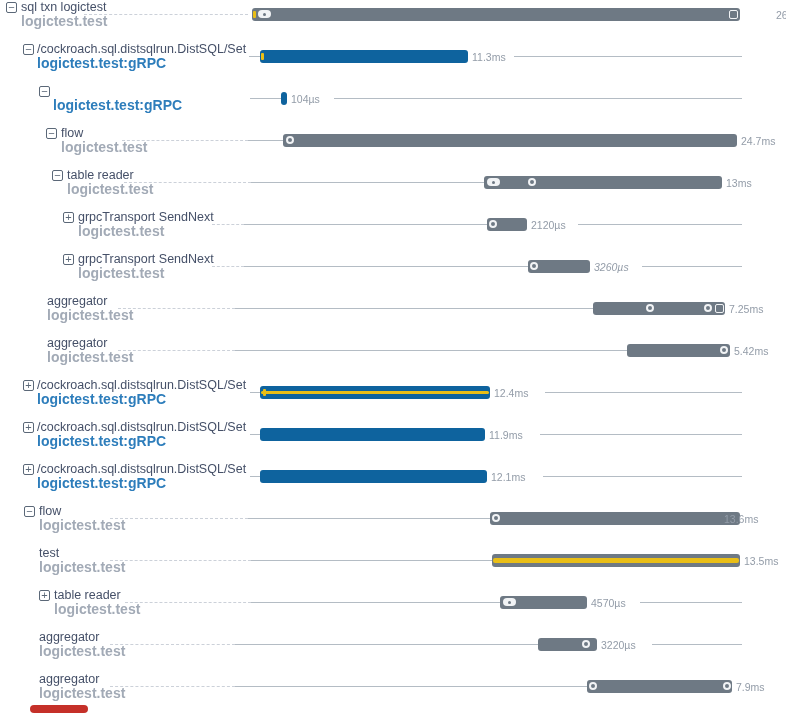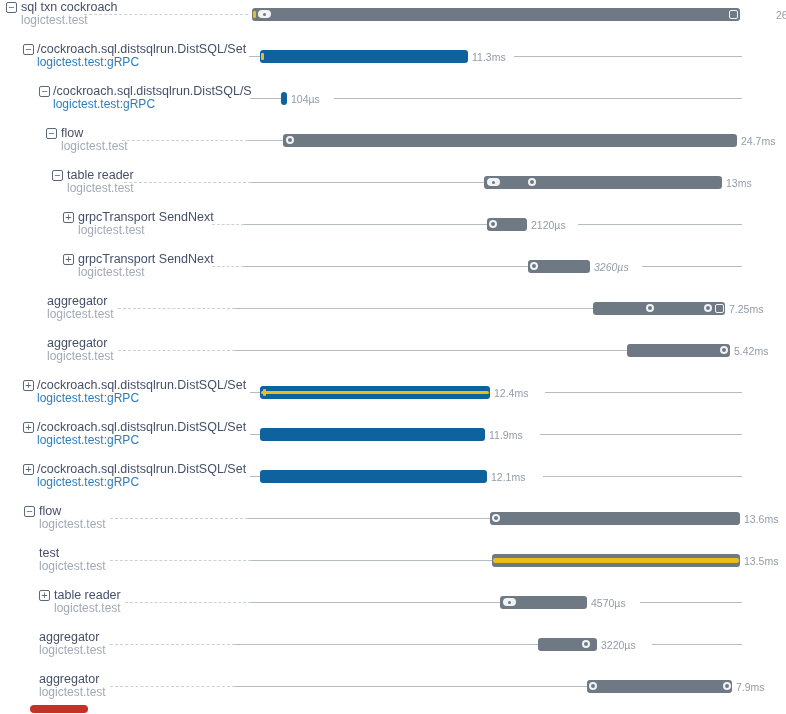--- a/index.html
+++ b/index.html
@@ -4,21 +4,21 @@
 <style>
   html,body{margin:0;padding:0;background:#ffffff;}
   #stage{position:relative;width:786px;height:714px;overflow:hidden;
          font-family:"Liberation Sans","DejaVu Sans",sans-serif;background:#fff;}
   .row{position:absolute;left:0;width:786px;height:42px;}
   .expander{position:absolute;top:2px;width:11px;height:11px;box-sizing:border-box;
             border:1px solid #5b6878;border-radius:2px;color:#5b6878;
             font-size:11px;line-height:8px;text-align:center;cursor:pointer;background:#fff;}
   .title{position:absolute;top:0;font-size:12.5px;color:#455068;white-space:nowrap;}
   .title.clip{overflow:hidden;}
-  .subtitle{position:absolute;top:13px;font-size:12px;color:#a2aab6;white-space:nowrap;}
+  .subtitle{position:absolute;top:13px;font-size:14px;color:#a2aab6;white-space:nowrap;font-weight:bold;}
   .subtitle.link{color:#2d7dbb;cursor:pointer;}
   .dash{position:absolute;top:14px;height:0;border-top:1px dashed #ccd1d9;}
   .line{position:absolute;top:14px;height:1px;background:#b4bcc4;}
   .bar{position:absolute;top:8px;height:13px;border-radius:3px;cursor:pointer;}
   .stripe{position:absolute;left:1px;right:1px;border-radius:2px;}
   .ring{position:absolute;width:8px;height:8px;box-sizing:border-box;top:10px;
         border:2px solid #f1f3f5;border-radius:50%;}
   .sqring{position:absolute;width:9px;height:9px;box-sizing:border-box;top:10px;
         border:1.5px solid #f1f3f5;border-radius:2px;}
   .pill{position:absolute;width:13px;height:8px;top:10px;background:#f1f3f5;border-radius:4px;}
@@ -26,21 +26,21 @@
   .tick{position:absolute;width:3px;height:7px;top:11px;border-radius:1px;}
   .duration{position:absolute;top:9px;font-size:10.5px;color:#939ca8;white-space:nowrap;}
   .error-bar{position:absolute;border-radius:4px;}
 </style>
 </head>
 <body>
 
 <div id="stage">
     <div class="row" style="top: 0px;">
       <span class="expander" style="left: 6px;">−</span>
-      <span class="title" style="left: 21px;">sql txn cockroach</span>
+      <span class="title" style="left: 21px;">sql txn logictest</span>
       <span class="subtitle" style="left: 21px;">logictest.test</span>
       <div class="dash" style="left: 84px; width: 164px;"></div>
       <div class="bar" style="left: 252px; width: 488px; background: rgb(110, 121, 132);"></div>
       <div class="tick" style="background: rgb(233, 190, 22); left: 253px;"></div>
       <div class="pill" style="left: 258px;">
         <div class="dot" style="background: rgb(110, 121, 132);"></div>
       </div>
       <div class="sqring" style="left: 729px;"></div>
       <span class="duration" style="left: 776px;">26.7ms</span>
     </div>
@@ -49,21 +49,20 @@
       <span class="title clip" style="left: 37px; width: 220px;">/cockroach.sql.distsqlrun.DistSQL/Set</span>
       <span class="subtitle link" style="left: 37px;">logictest.test:gRPC</span>
       <div class="line" style="left: 249px; width: 11px;"></div>
       <div class="line" style="left: 514px; width: 228px;"></div>
       <div class="bar" style="left: 260px; width: 208px; background: rgb(14, 99, 158);"></div>
       <div class="tick" style="background: rgb(233, 190, 22); left: 261px;"></div>
       <span class="duration" style="left: 472px;">11.3ms</span>
     </div>
     <div class="row" style="top: 84px;">
       <span class="expander" style="left: 39px;">−</span>
-      <span class="title clip" style="left: 53px; width: 209px;">/cockroach.sql.distsqlrun.DistSQL/S</span>
       <span class="subtitle link" style="left: 53px;">logictest.test:gRPC</span>
       <div class="line" style="left: 250px; width: 31px;"></div>
       <div class="line" style="left: 334px; width: 408px;"></div>
       <div class="bar" style="left: 281px; width: 6px; background: rgb(14, 99, 158);"></div>
       <span class="duration" style="left: 291px;">104µs</span>
     </div>
     <div class="row" style="top: 126px;">
       <span class="expander" style="left: 46px;">−</span>
       <span class="title" style="left: 61px;">flow</span>
       <span class="subtitle" style="left: 61px;">logictest.test</span>
@@ -159,21 +158,21 @@
       <span class="duration" style="left: 491px;">12.1ms</span>
     </div>
     <div class="row" style="top: 504px;">
       <span class="expander" style="left: 24px;">−</span>
       <span class="title" style="left: 39px;">flow</span>
       <span class="subtitle" style="left: 39px;">logictest.test</span>
       <div class="dash" style="left: 110px; width: 138px;"></div>
       <div class="line" style="left: 248px; width: 242px;"></div>
       <div class="bar" style="left: 490px; width: 250px; background: rgb(110, 121, 132);"></div>
       <div class="ring" style="left: 492px;"></div>
-      <span class="duration" style="left: 744px;">13.6ms</span>
+      <span class="duration" style="left: 724px;">13.6ms</span>
     </div>
     <div class="row" style="top: 546px;">
       <span class="title" style="left: 39px;">test</span>
       <span class="subtitle" style="left: 39px;">logictest.test</span>
       <div class="dash" style="left: 110px; width: 141px;"></div>
       <div class="line" style="left: 251px; width: 241px;"></div>
       <div class="bar" style="left: 492px; width: 248px; background: rgb(110, 121, 132);">
         <div class="stripe" style="height: 5px; top: 4px; background: rgb(233, 190, 22);"></div>
       </div>
       <span class="duration" style="left: 744px;">13.5ms</span>

